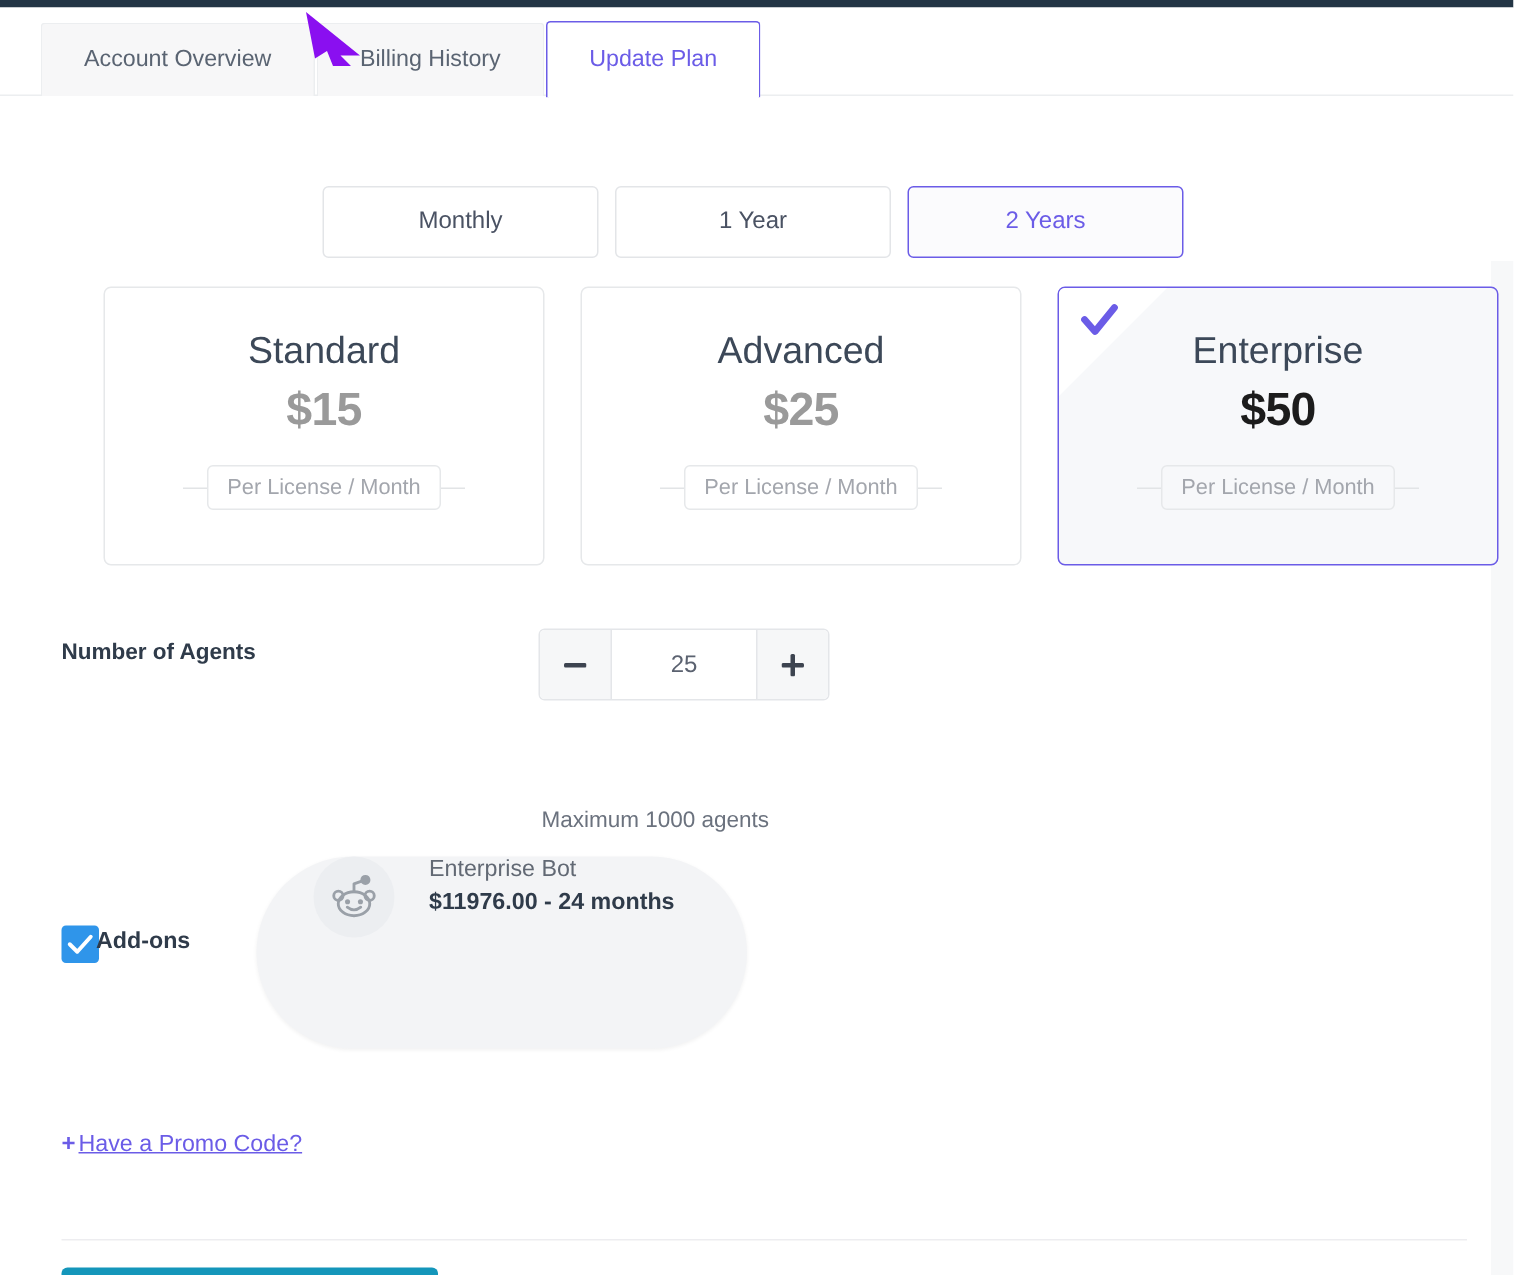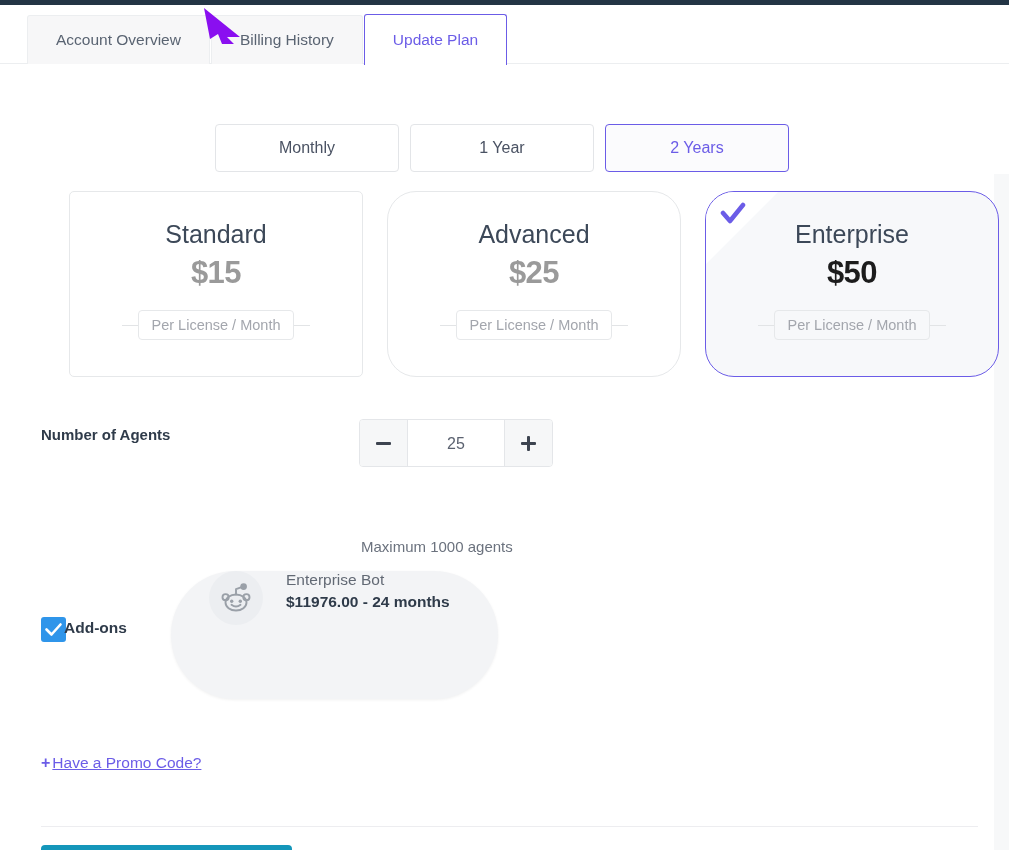--- a/index.html
+++ b/index.html
@@ -141,21 +141,21 @@
     width: 294px;
     height: 186px;
     border: 1px solid #e6e8ea;
     border-radius: 5px;
     background: #ffffff;
     box-sizing: border-box;
     position: relative;
     cursor: pointer;
     overflow: hidden;
   }
-  .plan-card + .plan-card { margin-left: 24px; border-radius: 29px; }
+  .plan-card + .plan-card { margin-left: 24px; }
   .plan-card.selected {
     border: 1px solid #6b5ce7;
     background: #f7f8fa;
     width: 294px;
   }
   .plan-name {
     text-align: center;
     font-size: 25px;
     color: #3c4858;
     margin-top: 28px;

